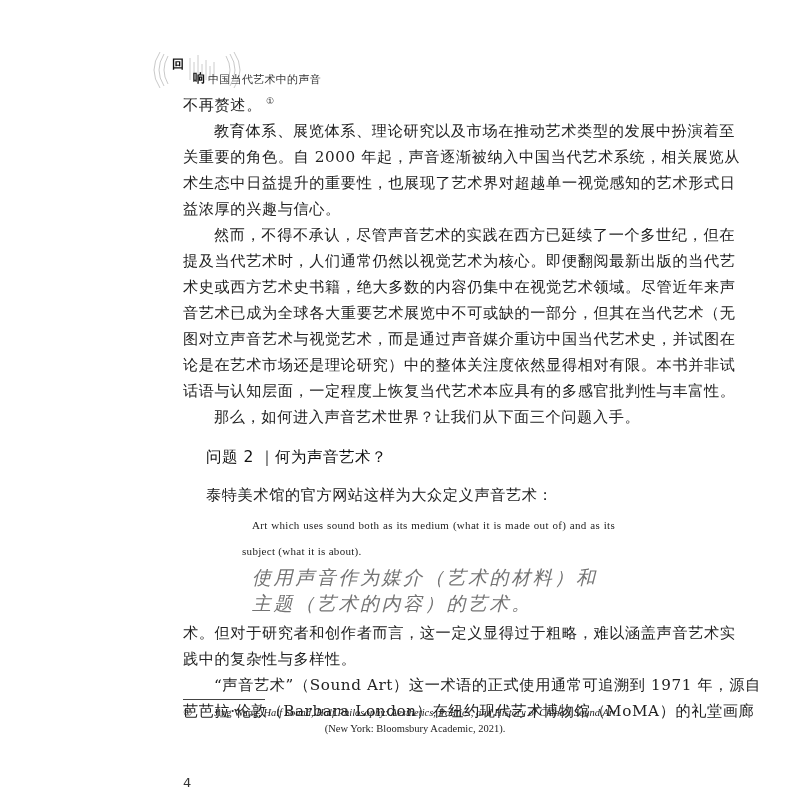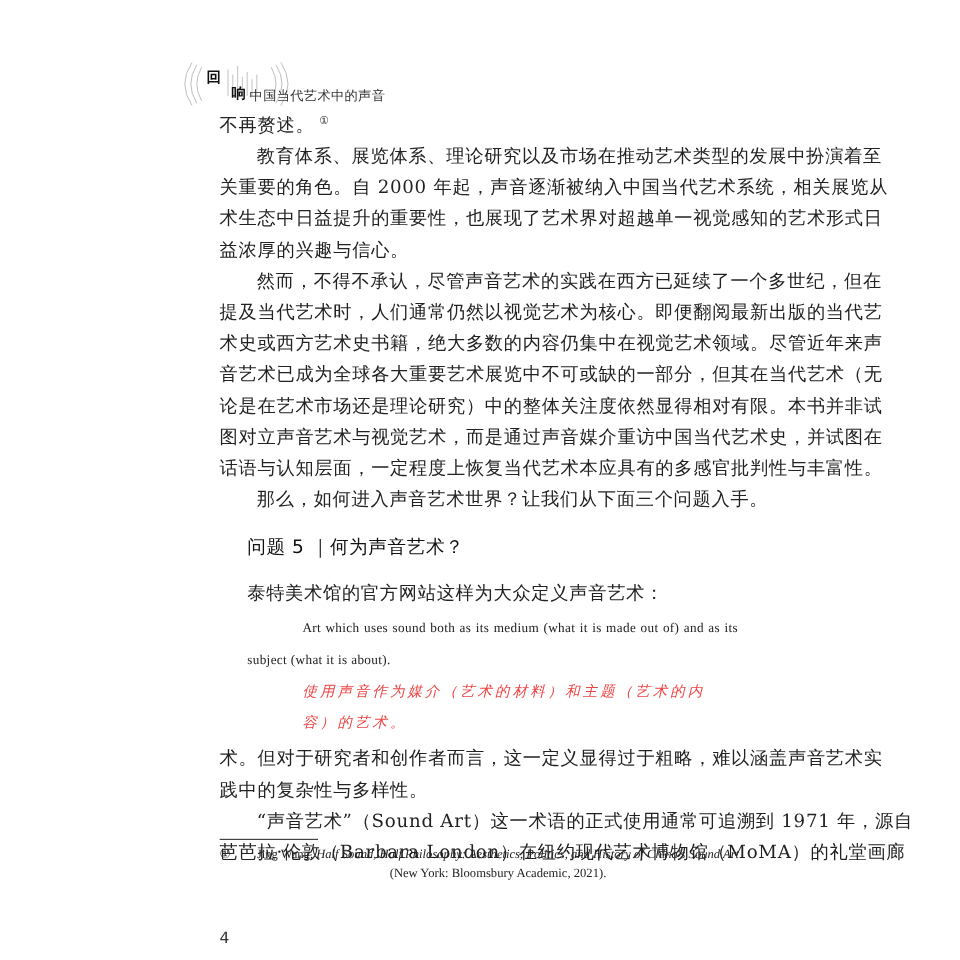--- a/index.html
+++ b/index.html
@@ -10,22 +10,22 @@
   .header .char2 { position:absolute; left:43px; top:20px; font-size:12px; font-weight:bold; color:#111; }
   .header .subtitle { position:absolute; left:58px; top:22px; font-size:11px; color:#333; letter-spacing:0.3px; }
   .page { position:absolute; left:183px; top:88px; width:432px; }
   .line { font-size:15.2px; line-height:26px; white-space:nowrap; letter-spacing:0.6px; color:#222; }
   .indent { padding-left:31px; }
   .fnref { font-size:9px; vertical-align:super; margin-left:4px; }
   .section { font-family:"DejaVu Sans", sans-serif; font-size:15.5px; color:#111; padding-left:23px; margin-top:14px; margin-bottom:12px; line-height:26px; letter-spacing:0.5px; }
   .lead { padding-left:23px; }
   .quote-en { font-family:"Liberation Serif", serif; font-size:11px; line-height:26px; letter-spacing:0.3px; color:#222; }
   .quote-en.first { padding-left:46px; text-align:justify; text-align-last:justify; }
-  .quote-en.second { padding-left:0; }
-  .quote-cn { font-size:12px; line-height:26px; padding-left:46px; letter-spacing:2.6px; color:#ef4444; font-style:italic; }
+  .quote-en.second { padding-left:0;margin-left:36px; }
+  .quote-cn { font-size:19px; line-height:26px; padding-left:46px; letter-spacing:2.6px; color:#737373; font-style:italic; }
   .quote-wrap { margin-left:23px; margin-top:4px; margin-bottom:4px; }
   .footnote-rule { position:absolute; left:183px; top:699px; width:82px; height:1px; background:#444; }
   .footnote { position:absolute; left:183px; top:705px; width:440px; font-family:"Liberation Serif", serif; font-size:10.5px; line-height:16px; color:#222; }
   .footnote .num { position:absolute; left:0; top:0; }
   .footnote .body { padding-left:24px;text-align:center; }
   .footnote i { font-style:italic; }
   .pagenum { position:absolute; left:183px; top:775px; font-family:"DejaVu Sans", sans-serif; font-size:13px; color:#333; }
 </style>
 </head>
 <body>
@@ -58,26 +58,26 @@
 <div class="page">
   <div class="line"><span>不再赘述。</span><span class="fnref">①</span></div>
   <div class="line indent">教育体系、展览体系、理论研究以及市场在推动艺术类型的发展中扮演着至</div>
   <div class="line">关重要的角色。自 2000 年起，声音逐渐被纳入中国当代艺术系统，相关展览从</div>
   <div class="line">术生态中日益提升的重要性，也展现了艺术界对超越单一视觉感知的艺术形式日</div>
   <div class="line">益浓厚的兴趣与信心。</div>
   <div class="line indent">然而，不得不承认，尽管声音艺术的实践在西方已延续了一个多世纪，但在</div>
   <div class="line">提及当代艺术时，人们通常仍然以视觉艺术为核心。即便翻阅最新出版的当代艺</div>
   <div class="line">术史或西方艺术史书籍，绝大多数的内容仍集中在视觉艺术领域。尽管近年来声</div>
   <div class="line">音艺术已成为全球各大重要艺术展览中不可或缺的一部分，但其在当代艺术（无</div>
+  <div class="line">图对立声音艺术与视觉艺术，而是通过声音媒介重访中国当代艺术史，并试图在</div>
   <div class="line">论是在艺术市场还是理论研究）中的整体关注度依然显得相对有限。本书并非试</div>
-  <div class="line">图对立声音艺术与视觉艺术，而是通过声音媒介重访中国当代艺术史，并试图在</div>
   <div class="line">话语与认知层面，一定程度上恢复当代艺术本应具有的多感官批判性与丰富性。</div>
   <div class="line indent">那么，如何进入声音艺术世界？让我们从下面三个问题入手。</div>
 
-  <div class="section">问题 5 ｜何为声音艺术？</div>
+  <div class="section">问题 2 ｜何为声音艺术？</div>
 
   <div class="line lead">泰特美术馆的官方网站这样为大众定义声音艺术：</div>
 
   <div class="quote-wrap">
     <div class="quote-en first">Art which uses sound both as its medium (what it is made out of) and as its</div>
     <div class="quote-en second">subject (what it is about).</div>
     <div class="quote-cn">使用声音作为媒介（艺术的材料）和主题（艺术的内容）的艺术。</div>
   </div>
 
   <div class="line">术。但对于研究者和创作者而言，这一定义显得过于粗略，难以涵盖声音艺术实</div>

